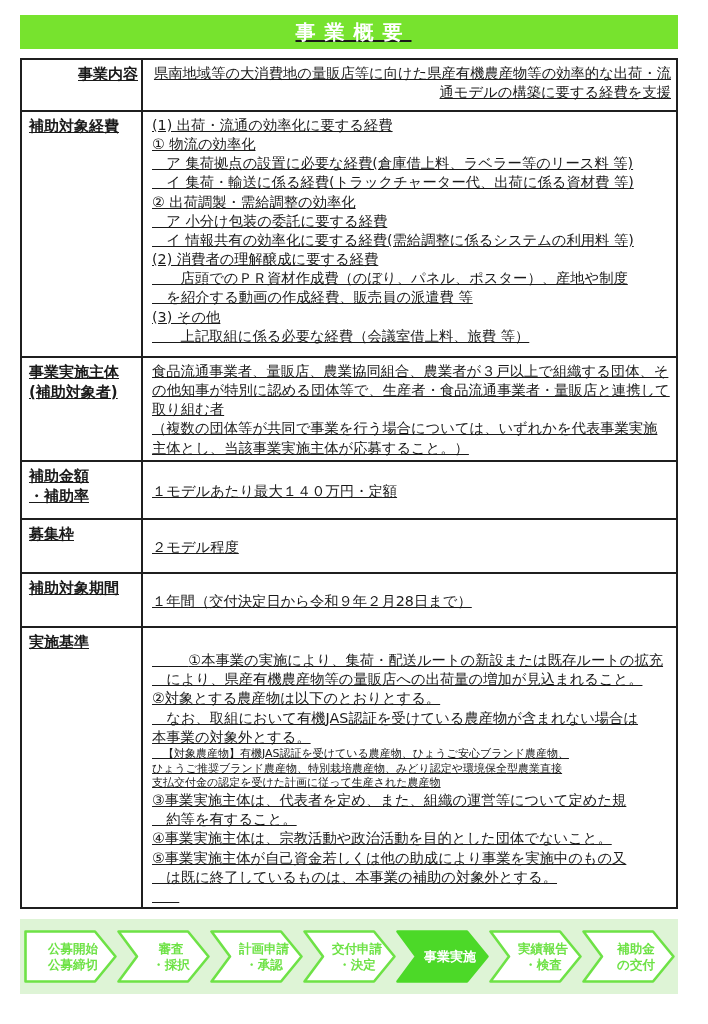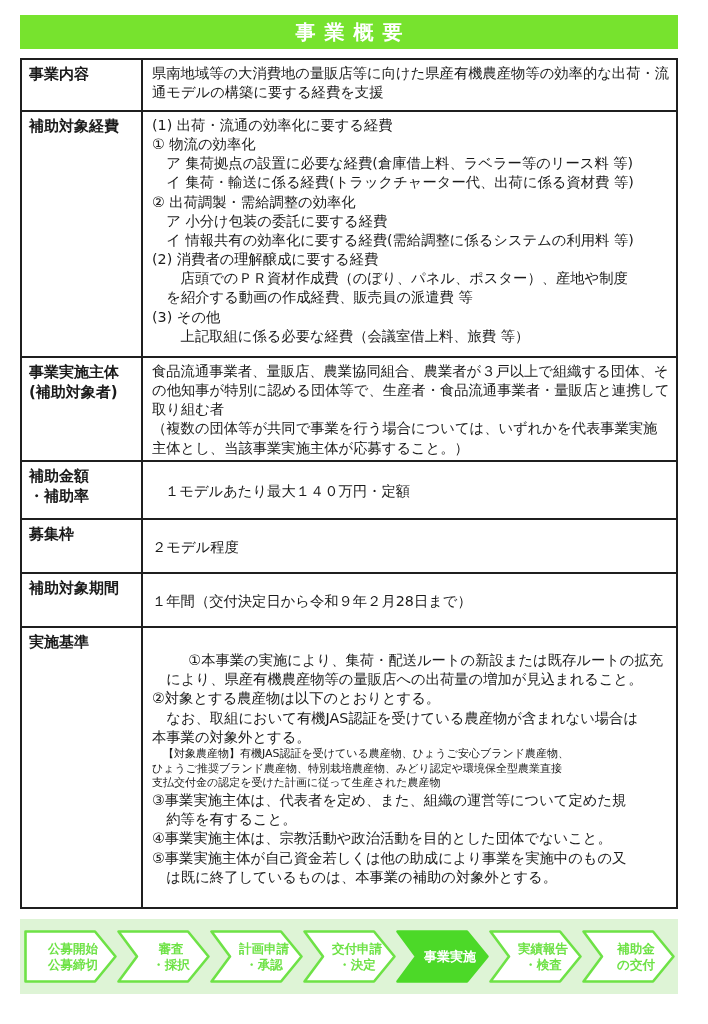--- a/index.html
+++ b/index.html
@@ -6,21 +6,21 @@
     --green-bright:#77e32e;
     --green-fill:#4cd928;
     --green-line:#6ee246;
     --green-band:#def4d6;
     --border-dark:#1f1f1f;
     --text:#1a1a1a;
   }
   *{box-sizing:border-box;margin:0;padding:0;}
   html,body{width:708px;height:1024px;overflow:hidden;background:#fff;}
   body{font-family:"DejaVu Sans","Liberation Sans",sans-serif;color:var(--text);}
-  .page{position:relative;width:698px;height:1024px;padding:15px 20px 0 20px;}
+  .page{position:relative;width:698px;height:1024px;padding:15px 20px 0 20px;text-decoration:underline;}
 
   .section-bar{
     background:var(--green-bright);
     color:#fff;
     font-weight:bold;
     font-size:20px;
     height:34px;
     display:flex;align-items:center;justify-content:center;
     letter-spacing:0.45em;text-indent:0.45em;
   }
@@ -41,24 +41,24 @@
   .content-cell{
     flex:1;
     padding:4px 5px 1px 9px;
     font-size:14.3px;line-height:1.34;
     white-space:pre-wrap;
   }
   .content-cell .small-text{
     display:block;
     font-size:11px;line-height:1.34;
   }
-  .row-h1{min-height:50px;}
+  .row-h1{min-height:50px;text-align:right;}
   .row-h2{min-height:246px;}
   .row-h3{min-height:104px;}
-  .row-h4{min-height:58px;gap:13px;}
+  .row-h4{min-height:58px;}
   .row-h5{min-height:54px;}
   .row-h6{min-height:54px;}
   .row-h7{min-height:246px;}
   .v-center .content-cell{display:flex;align-items:center;}
 
   .flow-title{margin-top:10px;}
 
   .flow-band{
     margin-top:10px;
     background:var(--green-band);

